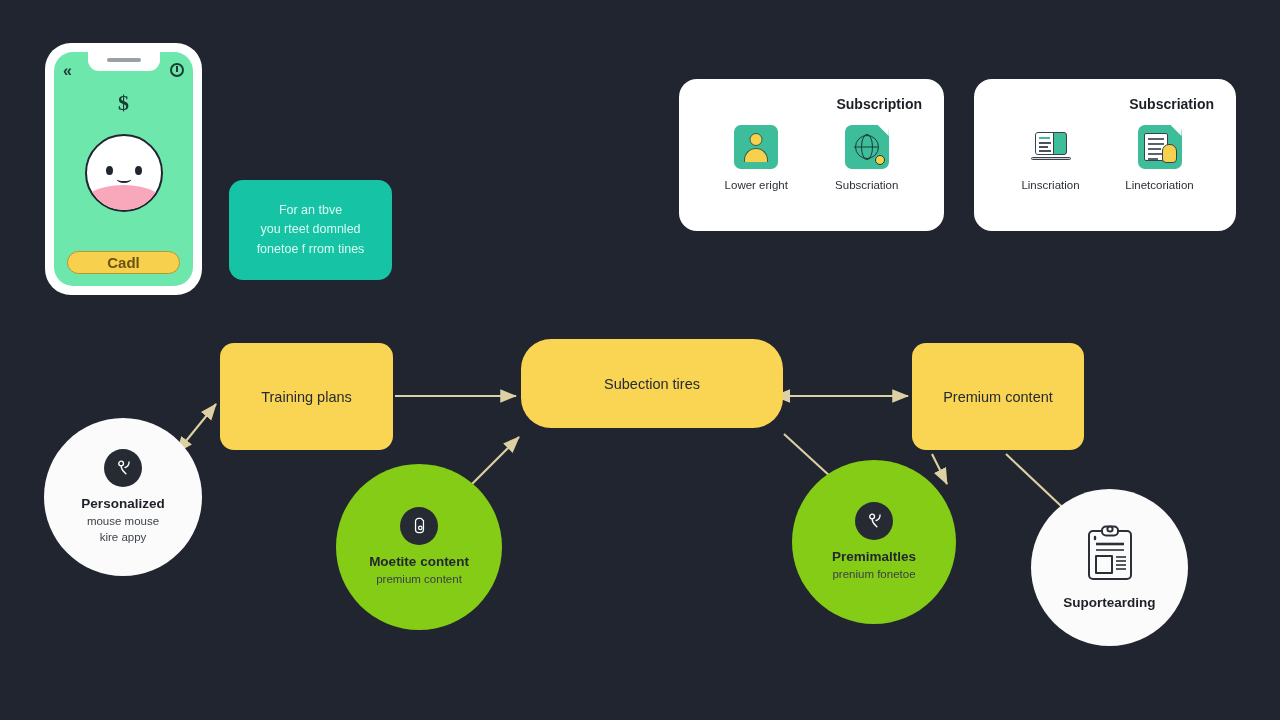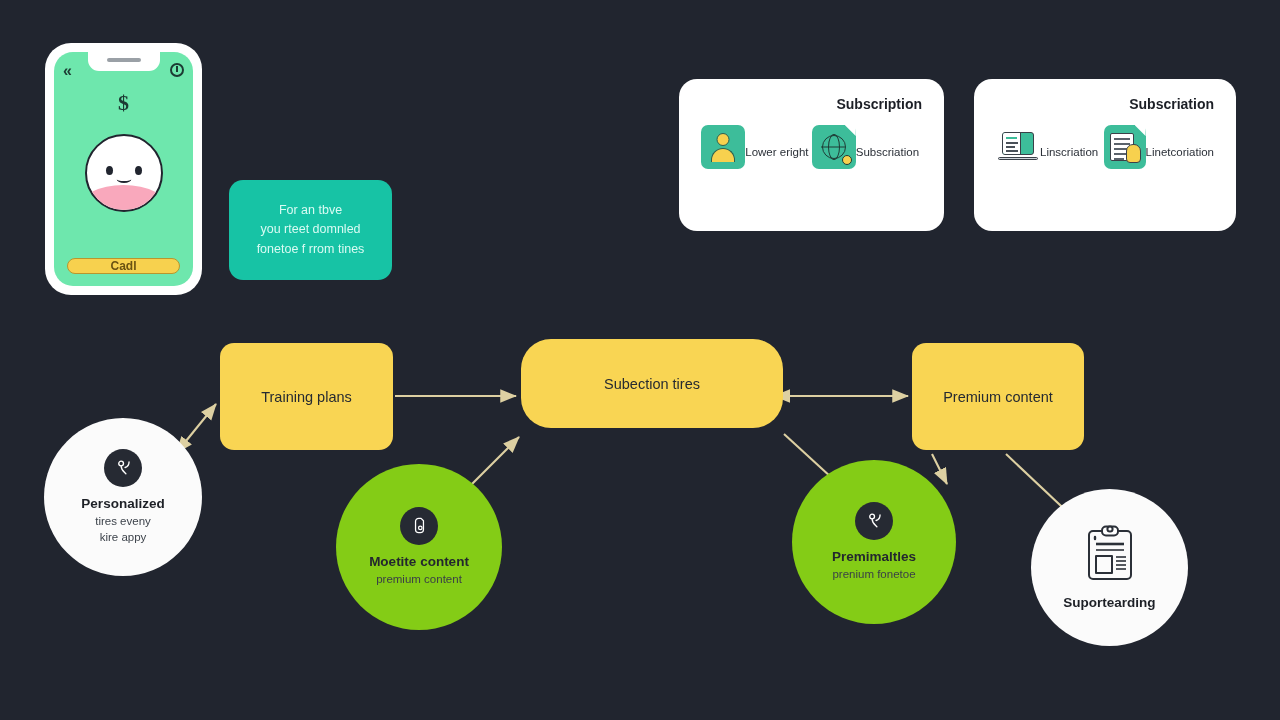--- a/index.html
+++ b/index.html
@@ -62,22 +62,22 @@
     background: #21252f; border-radius: 50%;
   }
   .eye.l { left: 19px; } .eye.r { right: 19px; }
   .mouth {
     position: absolute; left: 50%; top: 39px; transform: translateX(-50%);
     width: 15px; height: 8px;
     border-bottom: 2.2px solid #21252f; border-radius: 0 0 50% 50%;
   }
   .call-btn {
     position: absolute; left: 13px; right: 13px; bottom: 12px;
-    height: 16px; background: #f7d14e; border: 1.5px solid #b8962e;
-    border-radius: 12px; color: #6b5312; font-size: 12px; font-weight: bold;
+    height: 23px; background: #f7d14e; border: 1.5px solid #b8962e;
+    border-radius: 12px; color: #6b5312; font-size: 15px; font-weight: bold;
     display: flex; align-items: center; justify-content: center;
   }
 
   
   .tooltip {
     position: absolute; left: 229px; top: 180px;
     width: 163px; height: 100px; background: #17c3a5;
     border-radius: 14px; display: flex; flex-direction: column;
     align-items: center; justify-content: center;
     color: #d9fbf3; font-size: 12.5px; line-height: 1.55; text-align: left;
@@ -88,21 +88,21 @@
     position: absolute; background: #ffffff; border-radius: 18px;
     padding: 17px 22px;
   }
   #card-1 { left: 679px; top: 79px; width: 265px; height: 152px; }
   #card-2 { left: 974px; top: 79px; width: 262px; height: 152px; }
   .card-title {
     font-size: 14px; font-weight: bold; color: #1c1f26; margin-bottom: 13px; text-align: right;
   }
   .card-items { display: flex; justify-content: space-around; }
   .card-item {
-    display: flex; flex-direction: row; align-items: center; width: 110px;
+    display: flex; flex-direction: column; align-items: center; width: 110px;
   }
   .card-item-label {
     margin-top: 10px; font-size: 11.5px; color: #2b3038; text-align: center;
   }
   .ic { width: 44px; height: 44px; border-radius: 7px; position: relative; }
   .ic.teal { background: #3dbd9a; }
   .ic.plain { background: transparent; }
   .ic .fold {
     position: absolute; right: 0; top: 0; width: 11px; height: 11px;
     background: #ffffff; clip-path: polygon(0 0, 100% 0, 100% 100%);
@@ -311,21 +311,21 @@
 
   <div class="circle white" id="circ-personal">
     <div class="badge">
       <svg width="19" height="19" viewBox="0 0 24 24" fill="none" stroke="#ffffff" stroke-width="1.7" stroke-linecap="round">
         <path d="M9 4a3 3 0 1 0 0 6 3 3 0 0 0 0-6z"></path>
         <path d="M9 10c0 5 3 7 6 10"></path>
         <path d="M19 5c0 4-2 6-5 7"></path>
       </svg>
     </div>
     <div class="c-title">Personalized</div>
-    <div class="c-sub">tires eveny</div>
+    <div class="c-sub">mouse mouse</div>
     <div class="c-sub" style="margin-top:0">kire appy</div>
   </div>
 
   <div class="circle yellow" id="circ-mobile">
     <div class="badge">
       <svg width="19" height="19" viewBox="0 0 24 24" fill="none" stroke="#ffffff" stroke-width="1.6" stroke-linejoin="round">
         <path d="M7 7a4 4 0 0 1 4-4h3l3 3v11a4 4 0 0 1-4 4h-2a4 4 0 0 1-4-4z"></path>
         <circle cx="13" cy="15" r="2.2"></circle>
       </svg>
     </div>

